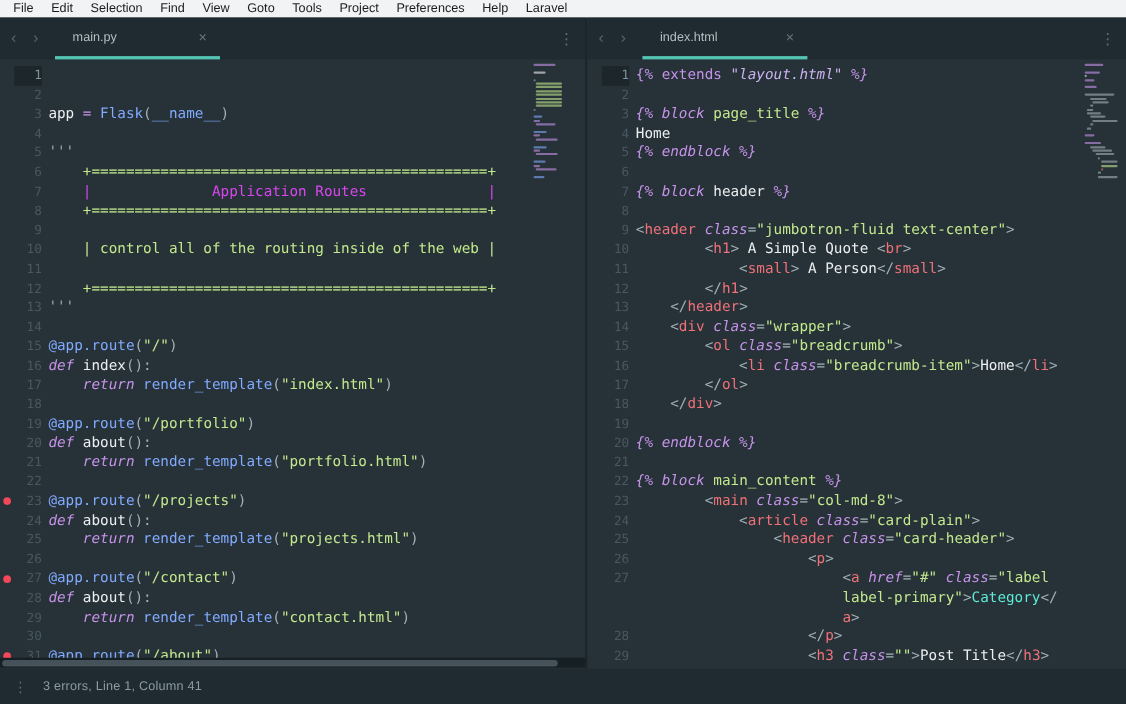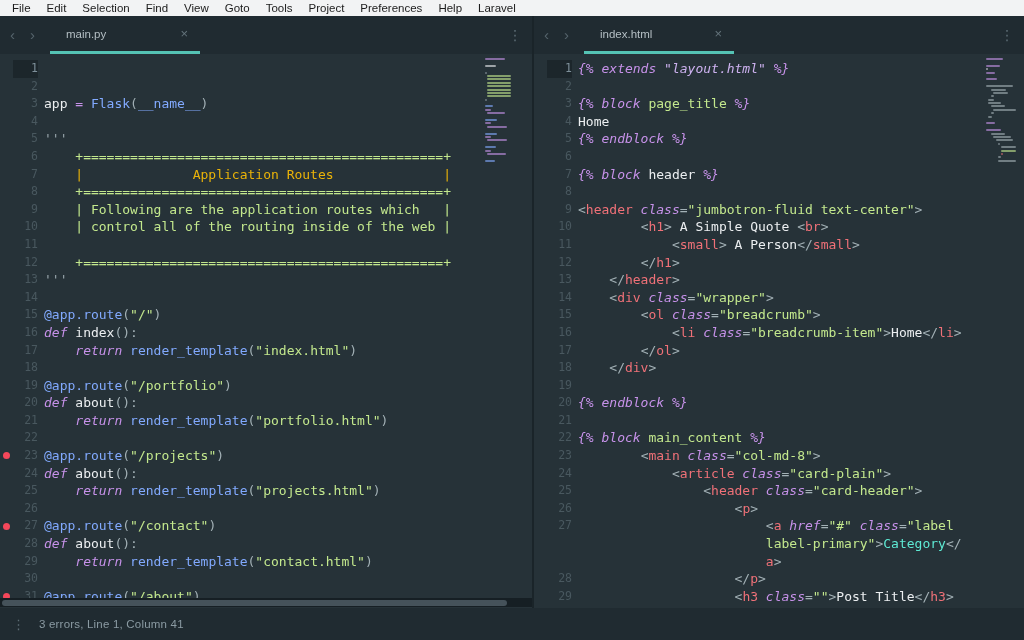--- a/index.html
+++ b/index.html
@@ -110,31 +110,30 @@
               <span class="codecell"><span style="color: rgb(154, 167, 173);">'''</span></span>
             </div>
             <div class="crow">
               <span class="dotcell"></span>
               <span class="numcell">6</span>
               <span class="codecell"><span style="color: rgb(195, 232, 141);">    +==============================================+</span></span>
             </div>
             <div class="crow">
               <span class="dotcell"></span>
               <span class="numcell">7</span>
-              <span class="codecell"><span style="color: #eab308;">    |              Application Routes              |</span></span>
+              <span class="codecell"><span style="color: #d946ef;">    |              Application Routes              |</span></span>
             </div>
             <div class="crow">
               <span class="dotcell"></span>
               <span class="numcell">8</span>
               <span class="codecell"><span style="color: rgb(195, 232, 141);">    +==============================================+</span></span>
             </div>
             <div class="crow">
               <span class="dotcell"></span>
               <span class="numcell">9</span>
-              <span class="codecell"><span style="color: rgb(195, 232, 141);">    | Following are the application routes which   |</span></span>
             </div>
             <div class="crow">
               <span class="dotcell"></span>
               <span class="numcell">10</span>
               <span class="codecell"><span style="color: rgb(195, 232, 141);">    | control all of the routing inside of the web |</span></span>
             </div>
             <div class="crow">
               <span class="dotcell"></span>
               <span class="numcell">11</span>
             </div>
@@ -342,21 +341,21 @@
           <span class="tab-label">index.html</span>
           <span class="tab-close">×</span>
         </div>
         <span class="kebab">⋮</span>
       </div>
       <div class="editor">
         <div class="rows">
             <div class="crow">
               <span class="dotcell"></span>
               <span class="numcell hl">1</span>
-              <span class="codecell"><span style="color: rgb(199, 146, 234); font-style: italic;">{% extends </span><span style="color: rgb(205, 178, 240); font-style: italic;">"layout.html"</span><span style="color: rgb(199, 146, 234); font-style: italic;"> %}</span></span>
+              <span class="codecell"><span style="color: rgb(199, 146, 234); ">{% extends </span><span style="color: rgb(205, 178, 240); font-style: italic;">"layout.html"</span><span style="color: rgb(199, 146, 234); font-style: italic;"> %}</span></span>
             </div>
             <div class="crow">
               <span class="dotcell"></span>
               <span class="numcell">2</span>
               <span class="codecell"></span>
             </div>
             <div class="crow">
               <span class="dotcell"></span>
               <span class="numcell">3</span>
               <span class="codecell"><span style="color: rgb(199, 146, 234); font-style: italic;">{% block </span><span style="color: rgb(195, 232, 141);">page_title</span><span style="color: rgb(199, 146, 234); font-style: italic;"> %}</span></span>

